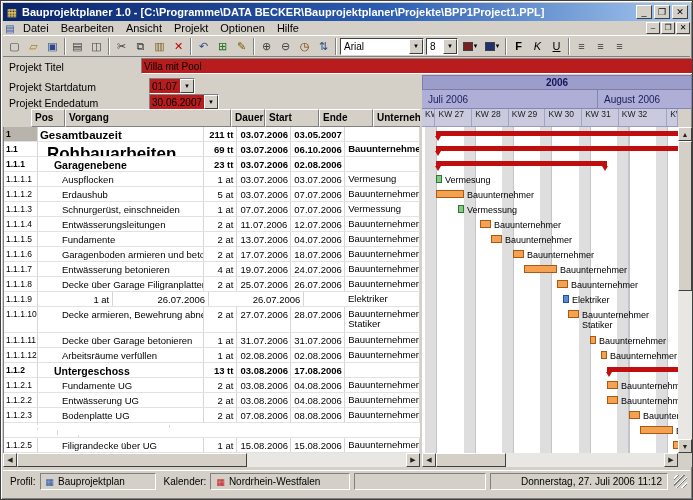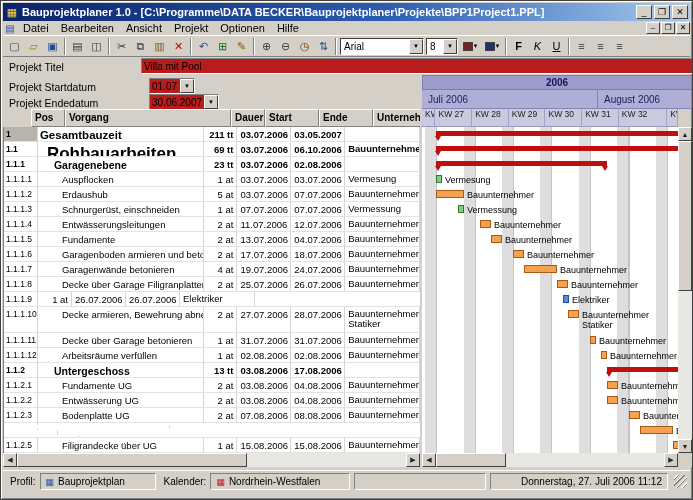--- a/index.html
+++ b/index.html
@@ -328,35 +328,35 @@
       <div class="trow row-task" style="height: 15px;">
         <div class="tcell c-pos">1.1.1.6</div>
         <div class="tcell c-name">Garagenboden armieren und betonieren</div>
         <div class="tcell c-dauer">2 at</div>
         <div class="tcell c-start">17.07.2006</div>
         <div class="tcell c-ende">18.07.2006</div>
         <div class="tcell c-unt">Bauunternehmer</div>
       </div>
       <div class="trow row-task" style="height: 15px;">
         <div class="tcell c-pos">1.1.1.7</div>
-        <div class="tcell c-name">Garagenwände betonieren</div>
+        <div class="tcell c-name">Entwässerung betonieren</div>
         <div class="tcell c-dauer">4 at</div>
         <div class="tcell c-start">19.07.2006</div>
         <div class="tcell c-ende">24.07.2006</div>
         <div class="tcell c-unt">Bauunternehmer</div>
       </div>
       <div class="trow row-task" style="height: 15px;">
         <div class="tcell c-pos">1.1.1.8</div>
         <div class="tcell c-name">Decke über Garage Filigranplatten legen</div>
         <div class="tcell c-dauer">2 at</div>
         <div class="tcell c-start">25.07.2006</div>
         <div class="tcell c-ende">26.07.2006</div>
         <div class="tcell c-unt">Bauunternehmer</div>
       </div>
-      <div class="trow row-task" style="height: 15px;">
+      <div class="trow row-task" style="height: 15px; justify-content: space-between;">
         <div class="tcell c-pos">1.1.1.9</div>
         <div class="tcell c-dauer">1 at</div>
         <div class="tcell c-start">26.07.2006</div>
         <div class="tcell c-ende">26.07.2006</div>
         <div class="tcell c-unt">Elektriker</div>
       </div>
       <div class="trow row-task" style="height: 26px;">
         <div class="tcell c-pos">1.1.1.10</div>
         <div class="tcell c-name">Decke armieren, Bewehrung abnehmen</div>
         <div class="tcell c-dauer">2 at</div>

